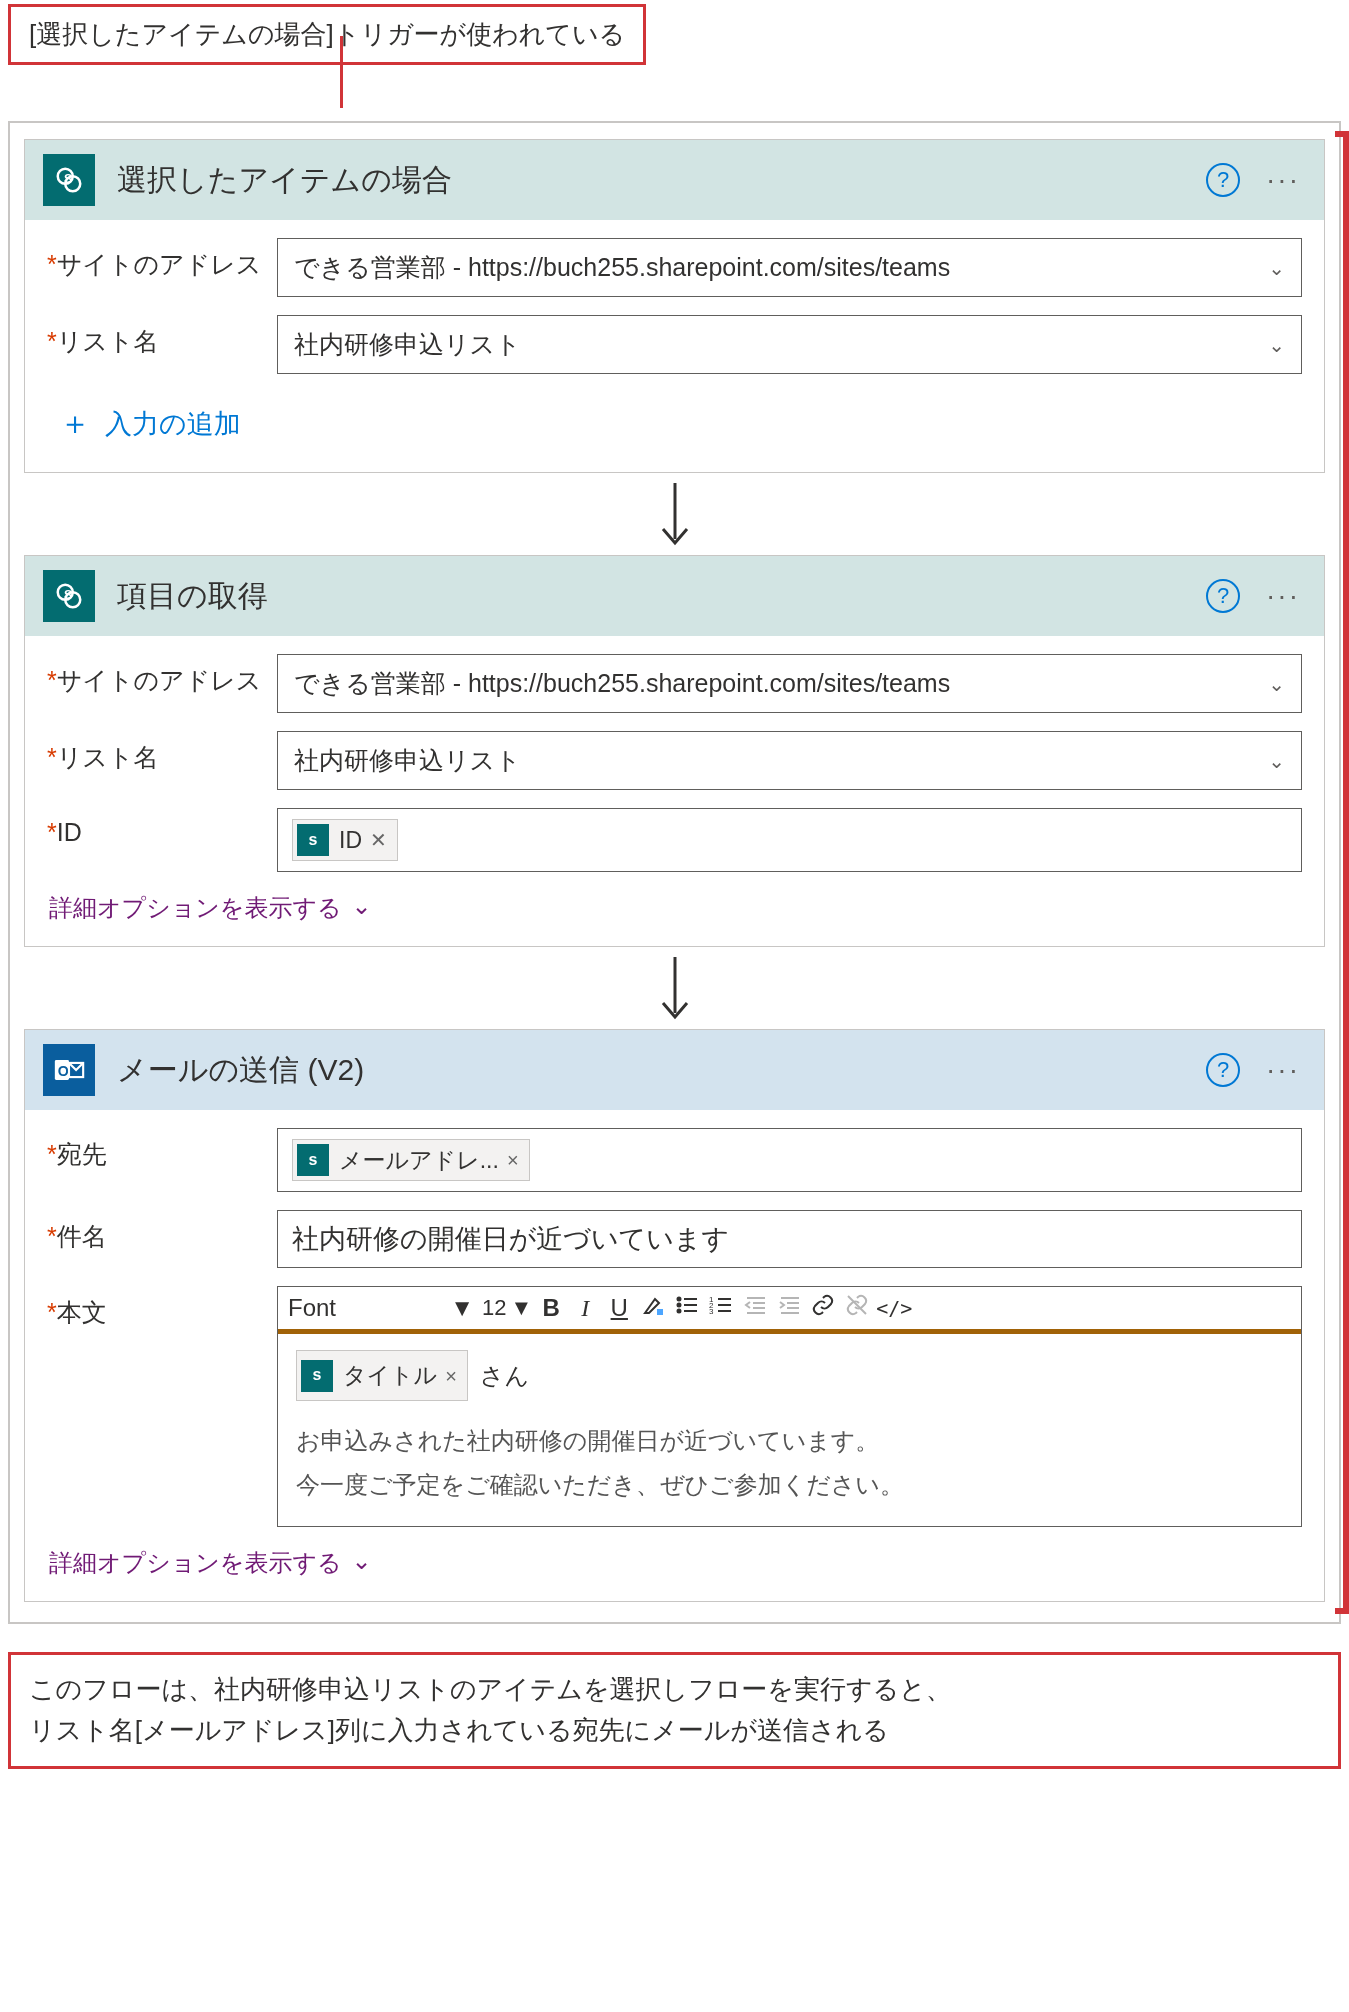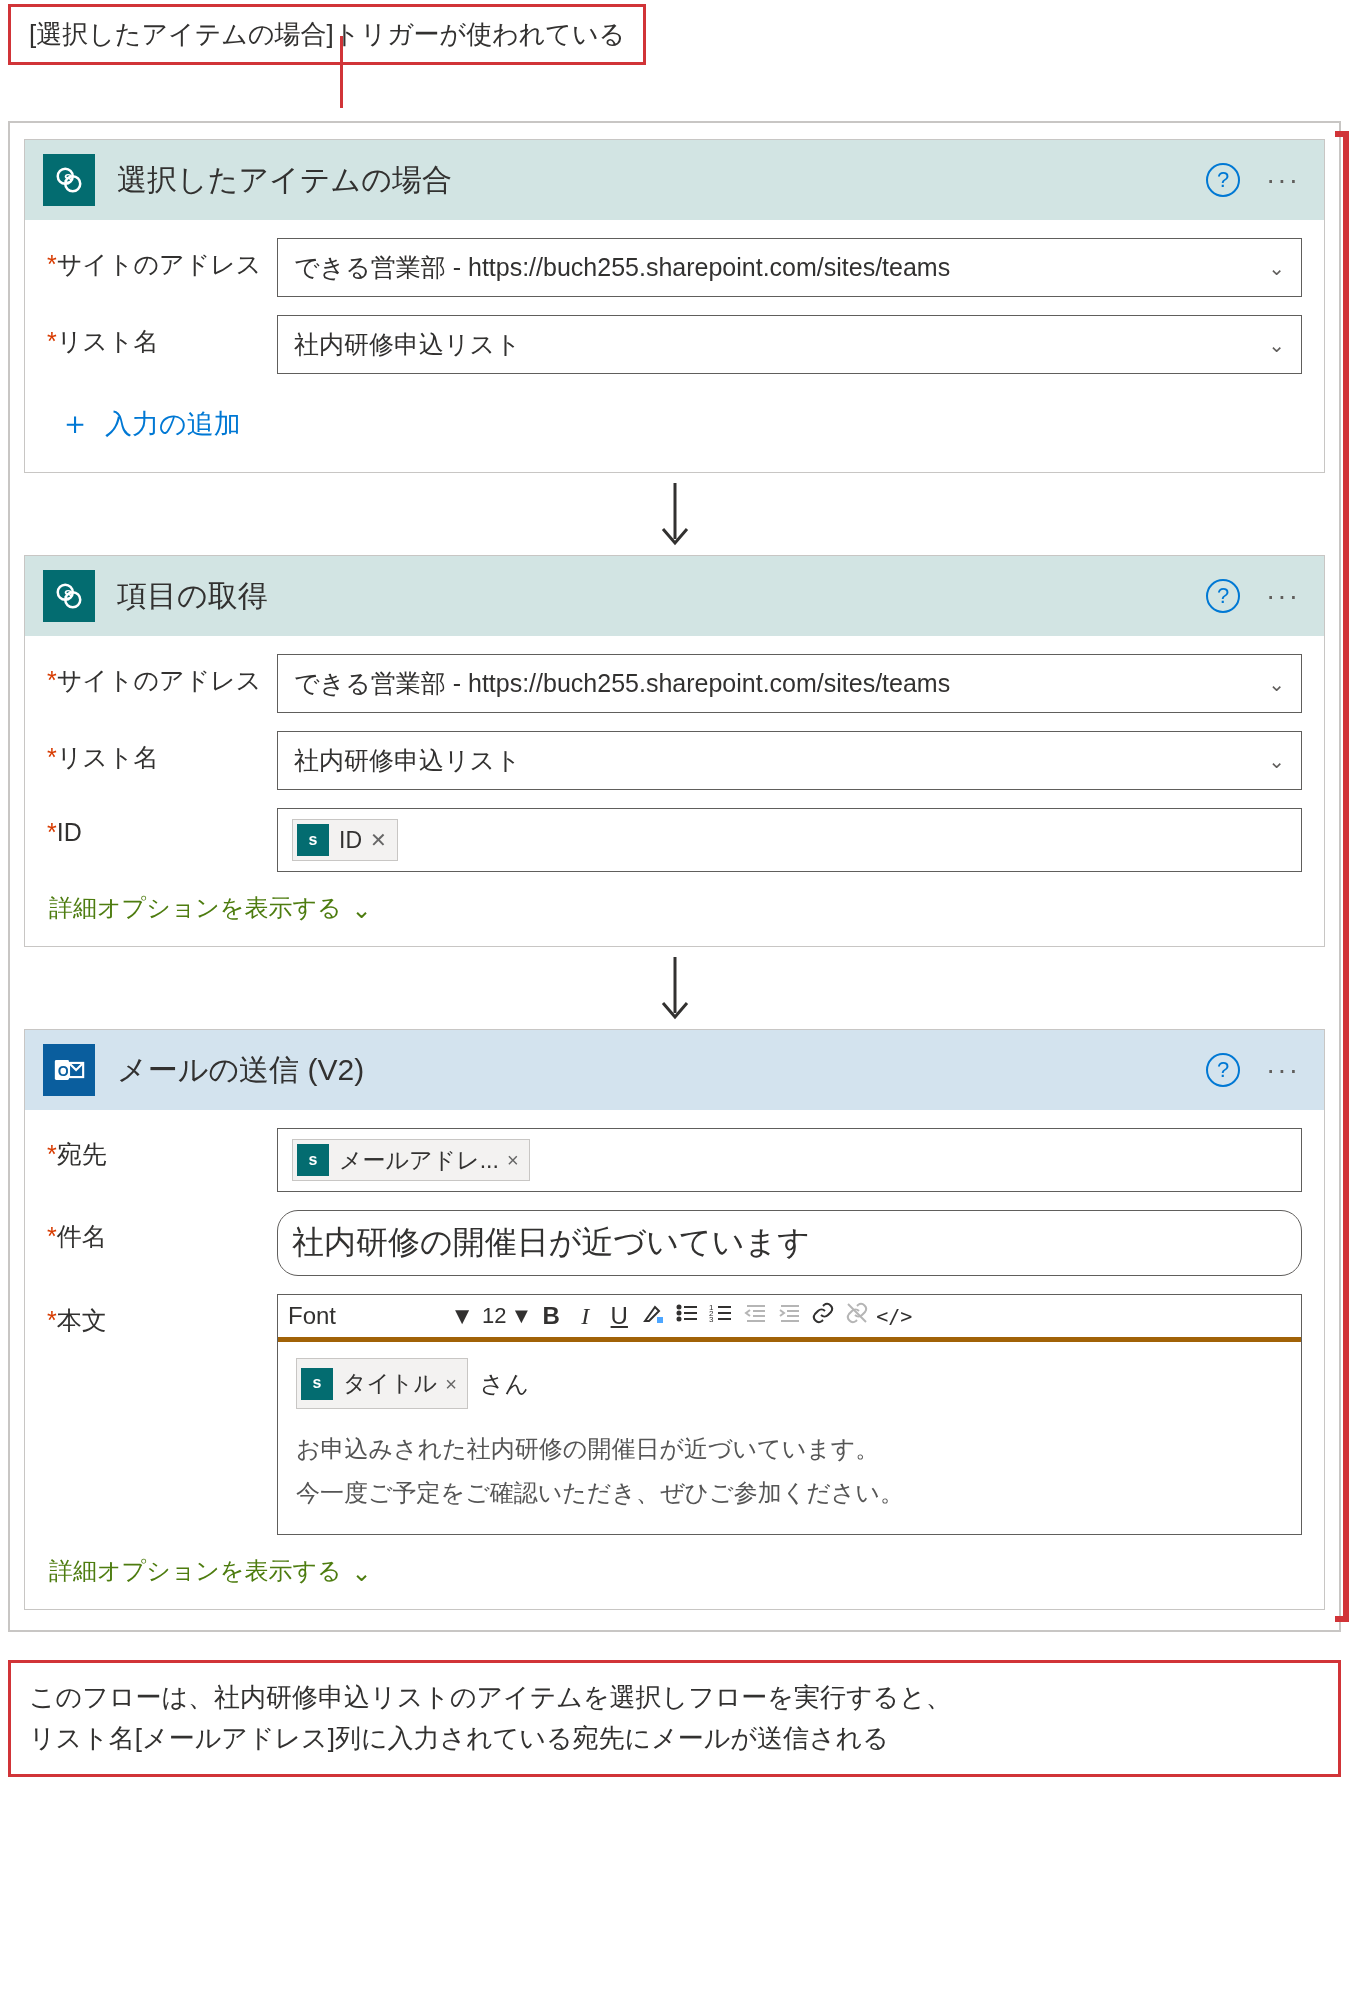--- a/index.html
+++ b/index.html
@@ -124,25 +124,25 @@
     display: flex;
     align-items: center;
   }
   .plus { font-size: 32px; margin-right: 14px; font-weight: 300; }
   .arrow-down {
     display: flex; justify-content: center;
     margin: 6px 0;
   }
   .arrow-down svg { width: 40px; height: 70px; }
   .link-adv {
-    color: #4d7c0f;
+    color: #701a75;
     font-size: 24px;
     padding: 2px 0 0 2px;
     display: inline-flex;
-    align-items: flex-end;
+    align-items: flex-start;
   }
   .link-adv .chev { margin-left: 10px; }
   .token {
     display: inline-flex;
     align-items: center;
     background: #f3f2f1;
     border: 1px solid #c8c6c4;
     padding: 4px 10px 4px 4px;
     font-size: 23px;
     color: #323130;
@@ -321,21 +321,21 @@
         <div class="form-box">
           <span class="token">
             <span class="token-icon">s</span>
             <span>メールアドレ...</span>
             <span class="token-x">×</span>
           </span>
         </div>
       </div>
       <div class="form-row">
         <div class="form-label"><span class="req">*</span><span>件名</span></div>
-        <div class="form-box" style="font-size:32px;border-radius:21px;">
+        <div class="form-box" style="font-size:27px;">
           <span>社内研修の開催日が近づいています</span>
         </div>
       </div>
       <div class="form-row">
         <div class="form-label"><span class="req">*</span><span>本文</span></div>
         <div class="rte-wrap">
           <div class="rte-toolbar">
             <div class="rte-font">
               <span>Font</span>
               <span>▼</span>

